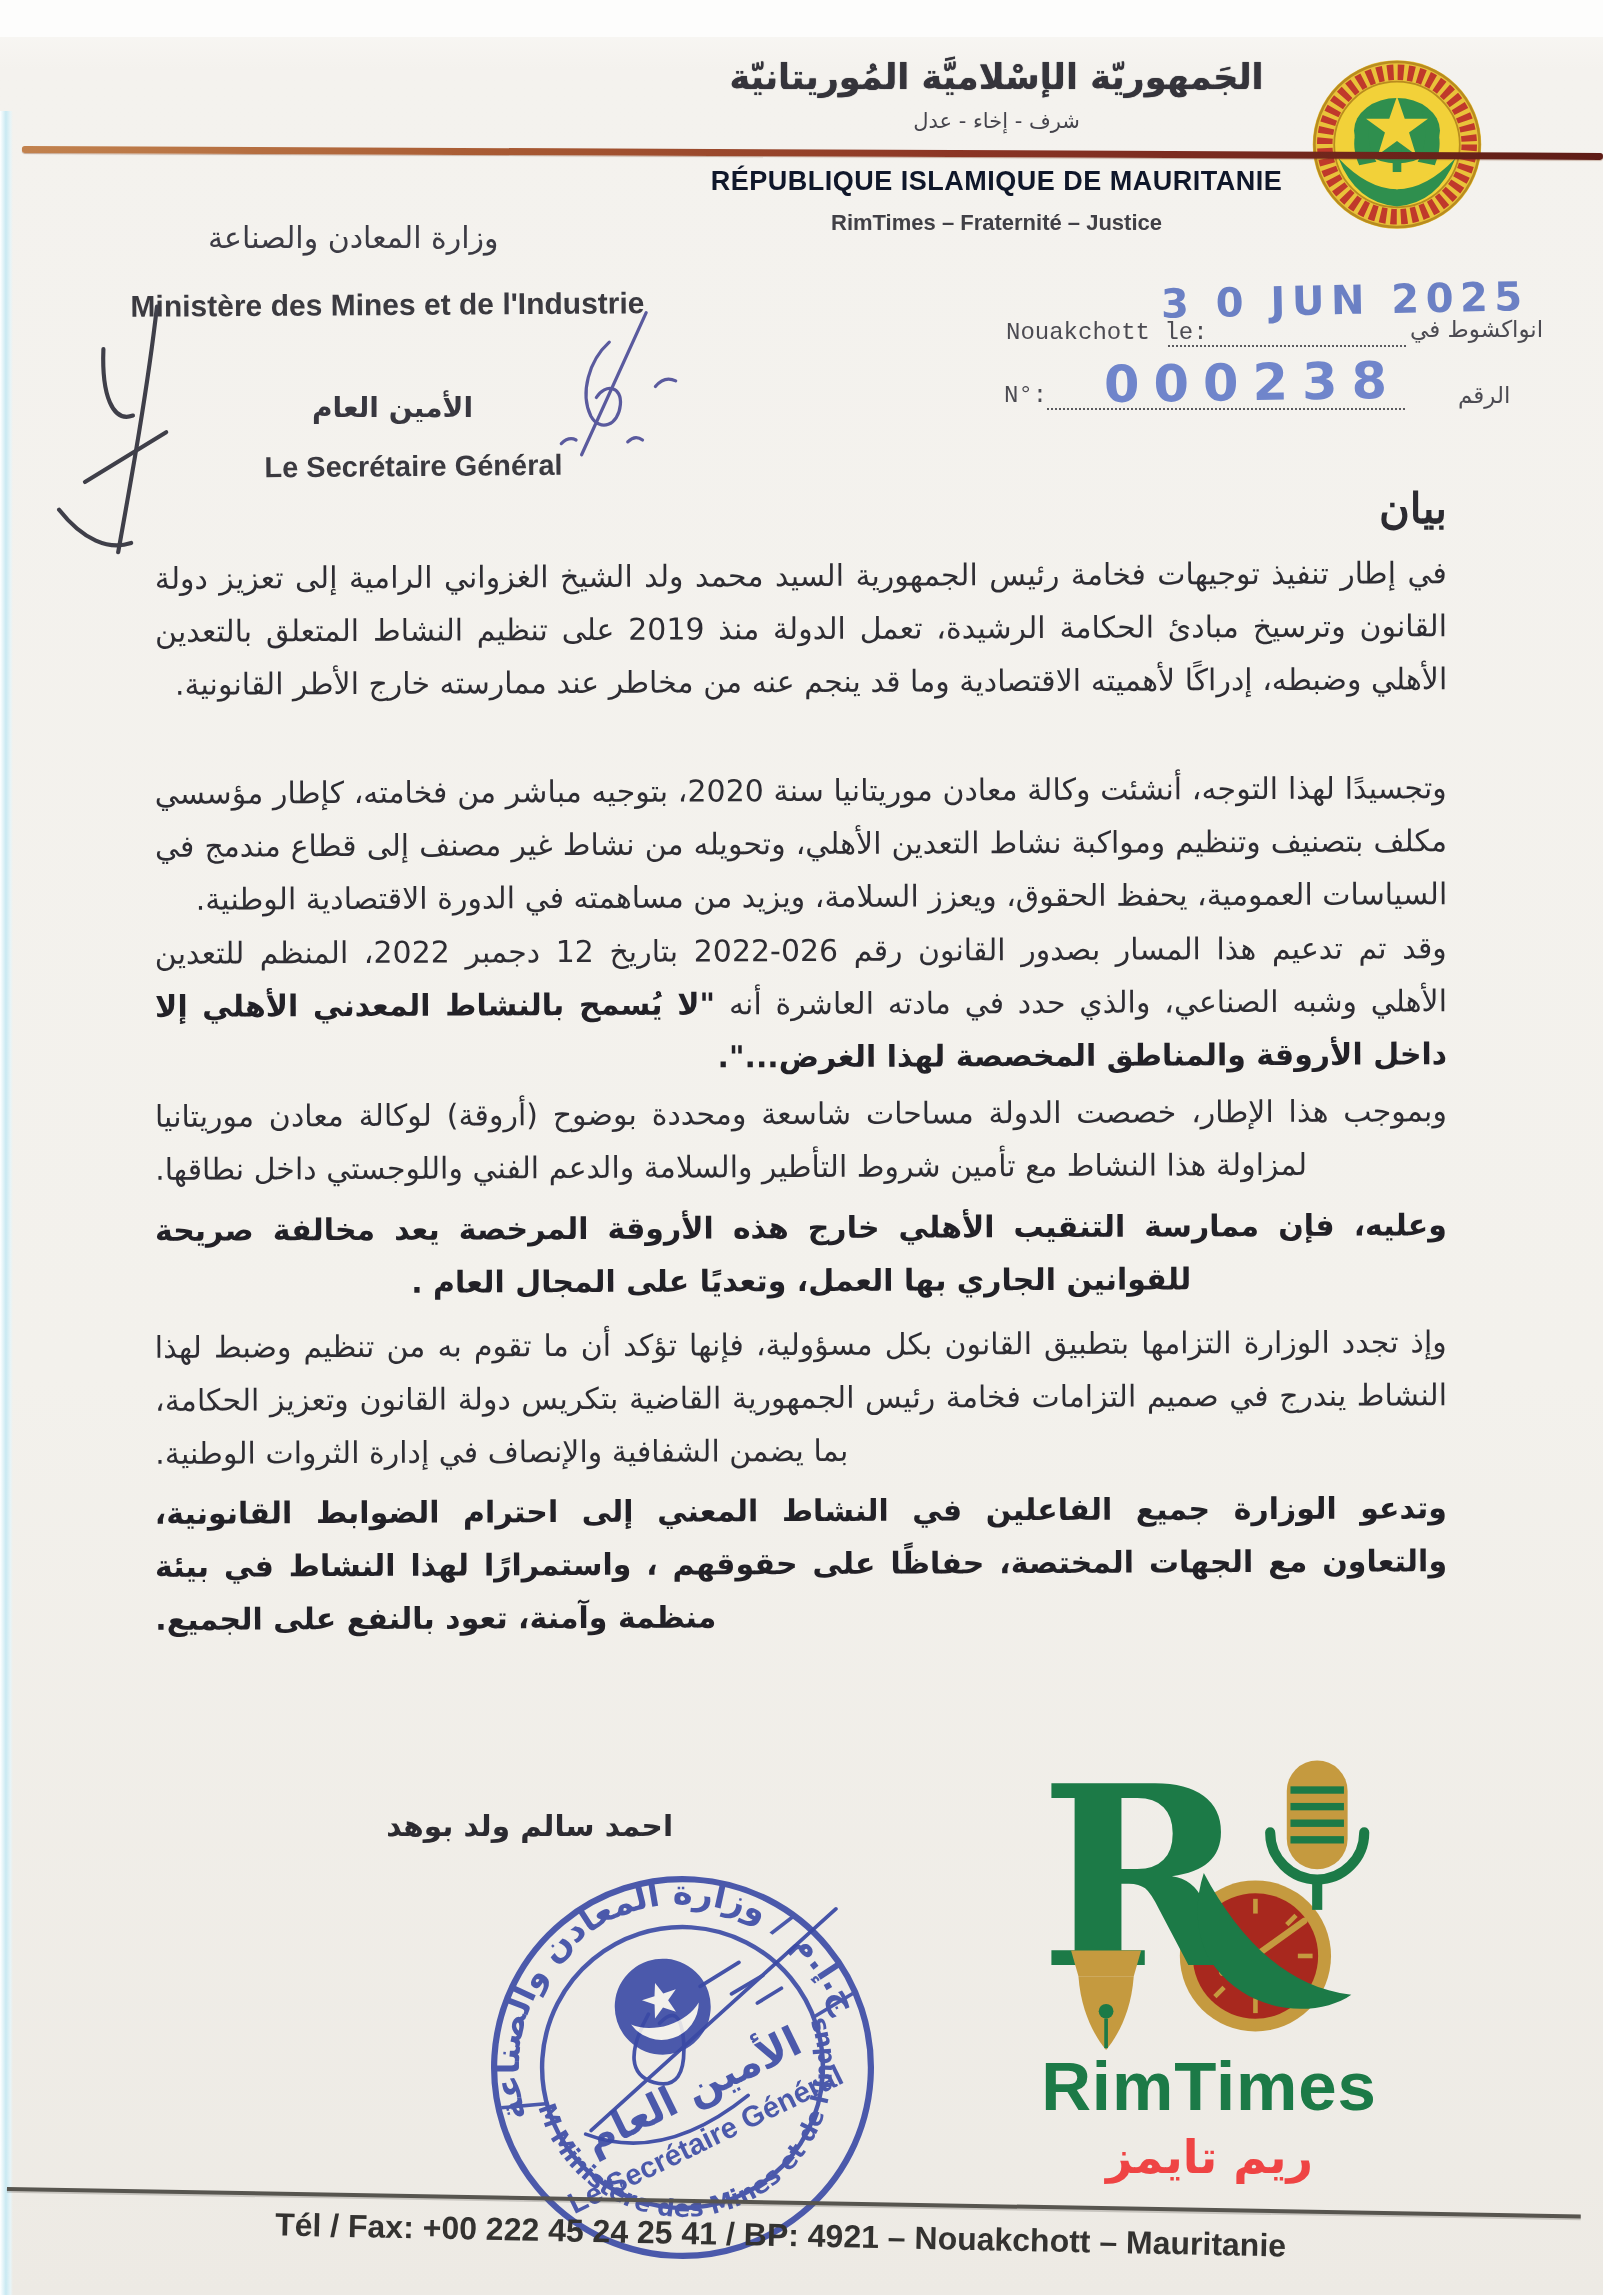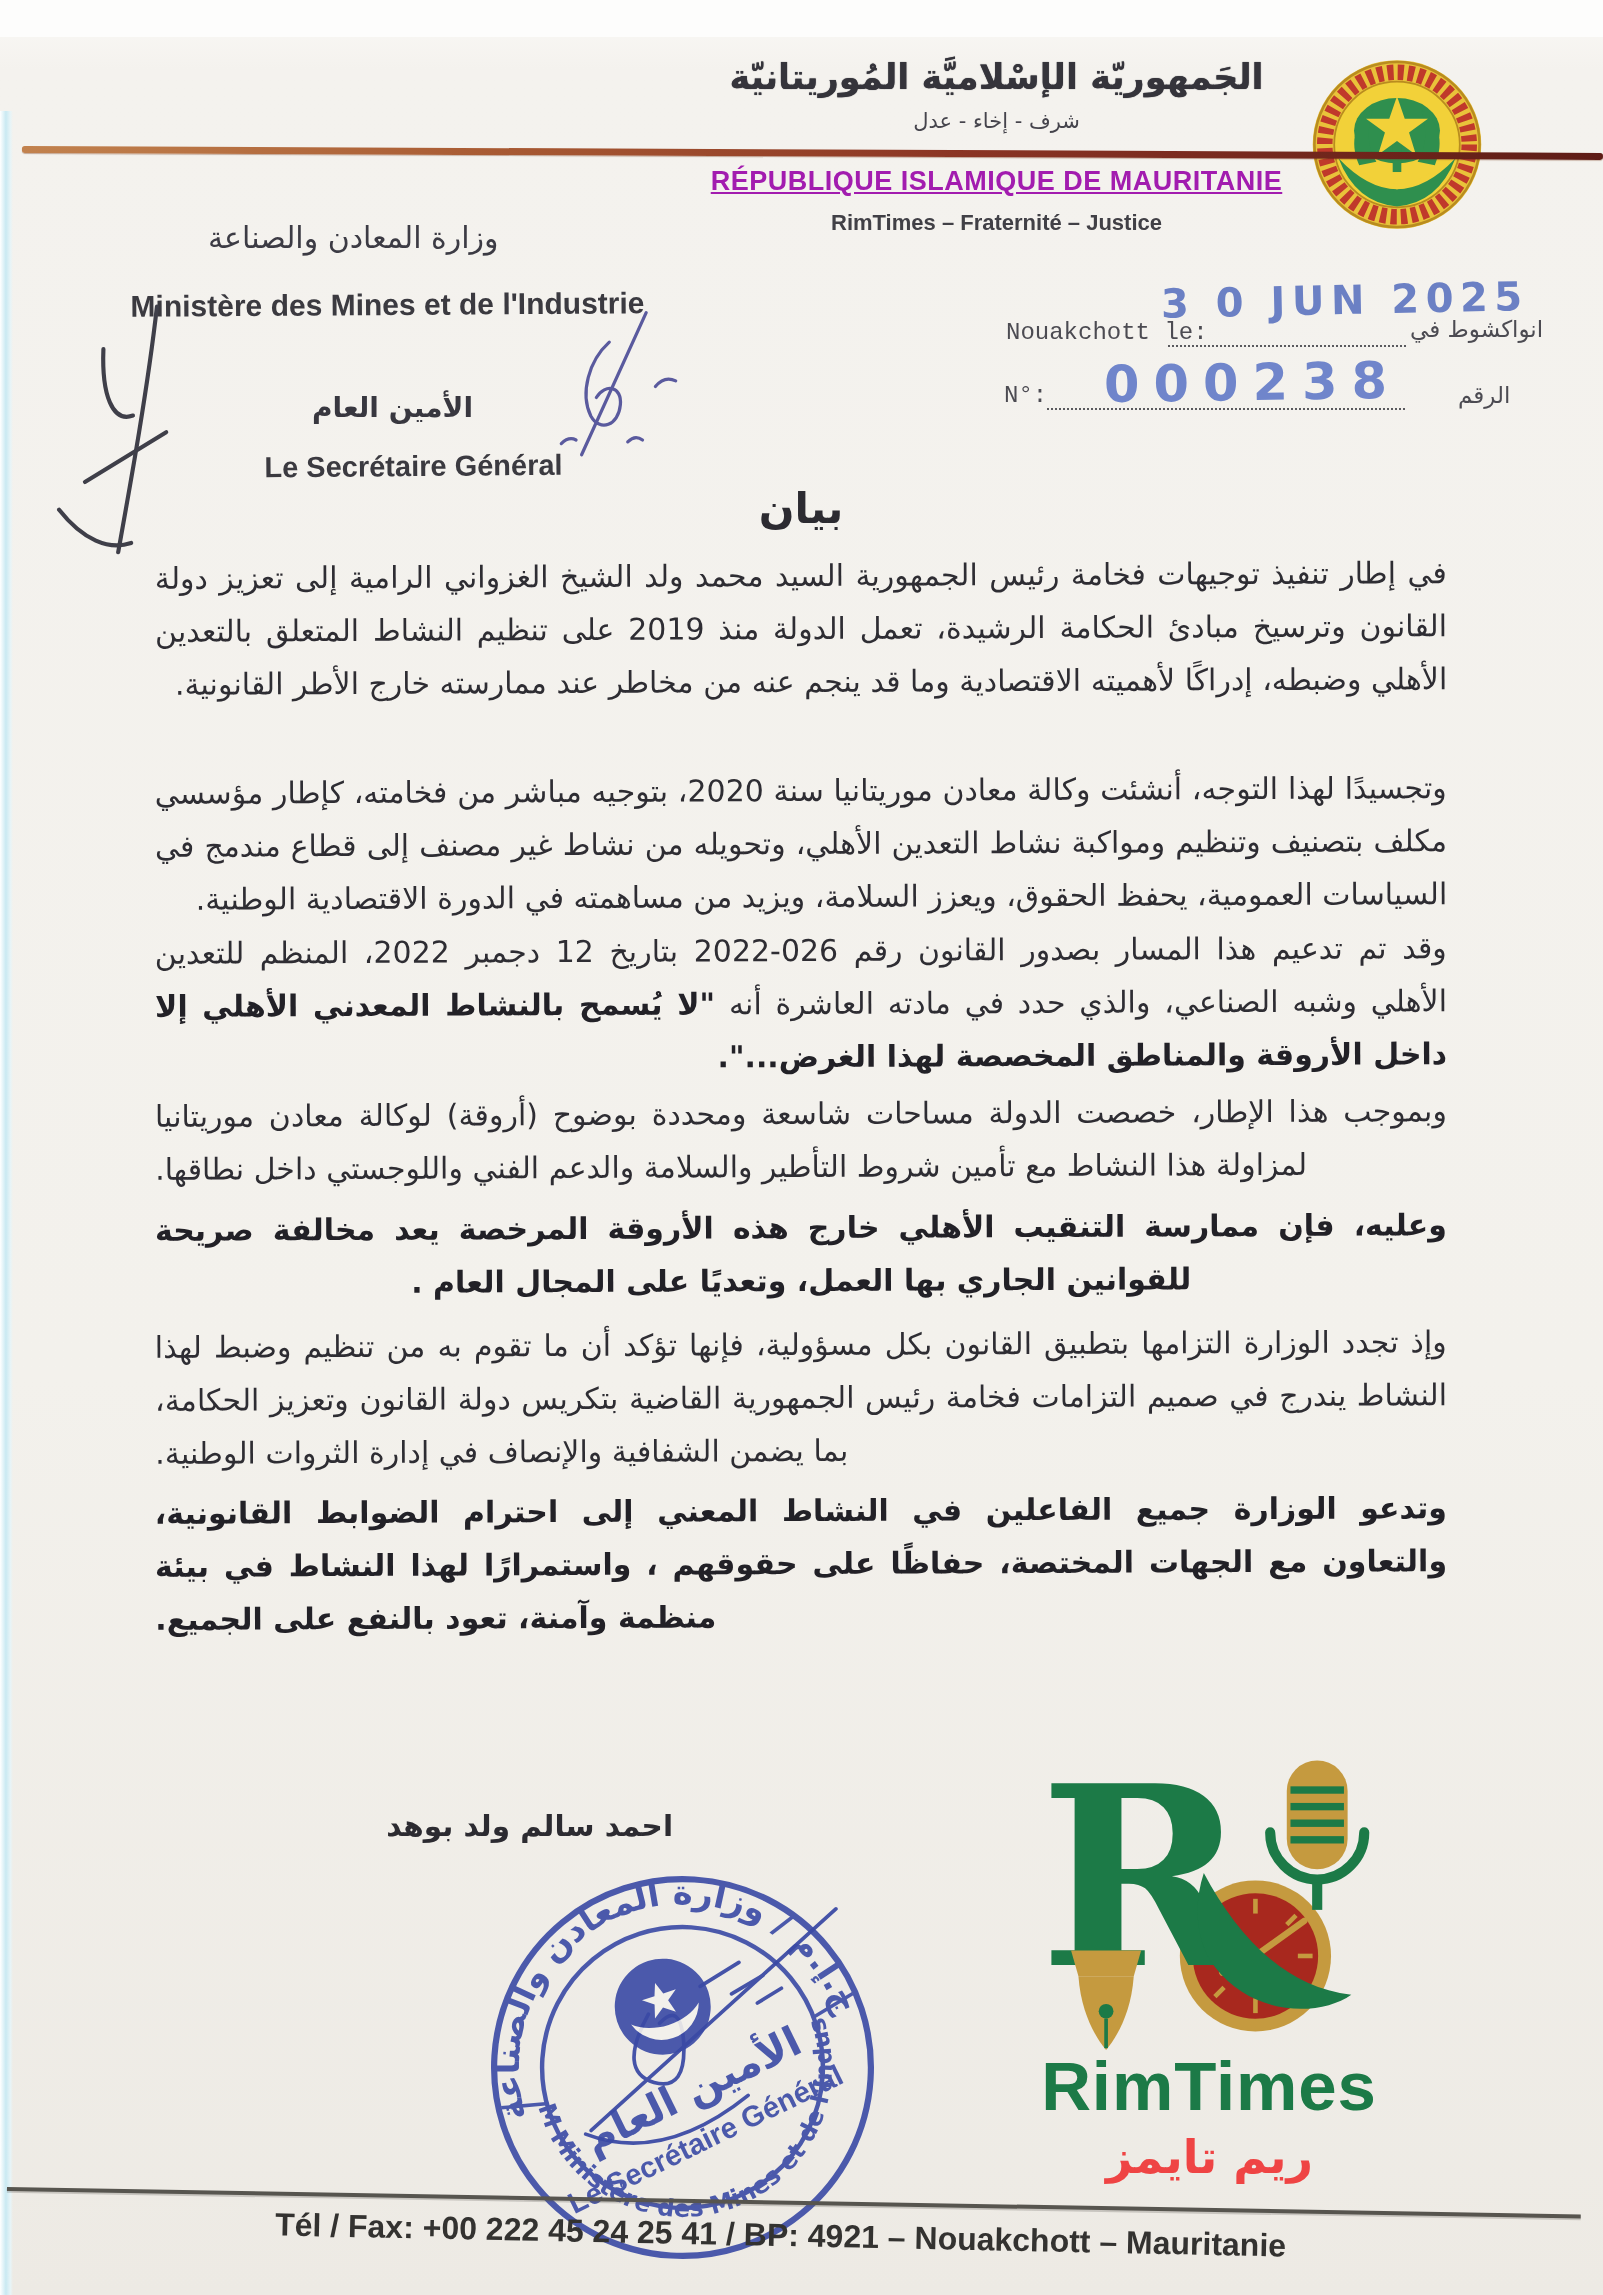--- a/index.html
+++ b/index.html
@@ -11,22 +11,22 @@
        background:linear-gradient(90deg,#ffffff 0%,#c9e9f2 45%,#e7f4f7 80%,rgba(255,255,255,0) 100%);}
   .top-white{left:0;top:0;width:1603px;height:37px;background:#fdfdfc;}
 
   
   .rep-ar{left:646px;top:57px;width:701px;text-align:center;font-size:35px;font-weight:700;
           color:#35343b;direction:rtl;letter-spacing:0.9px;text-shadow:0 0 0.9px #35343b;}
   .motto-ar{left:738px;top:109px;width:517px;text-align:center;font-size:21px;color:#45444c;direction:rtl;}
   .red-rule{left:22px;top:146px;width:1581px;height:7.4px;transform:rotate(0.25deg);transform-origin:left top;
           background:linear-gradient(90deg,#c2824e 0%,#a85a33 30%,#8a3424 60%,#5e1c16 100%);
           border-radius:2.8px;box-shadow:0 0.9px 0.9px rgba(120,60,30,.4);}
-  .rep-fr{left:646px;top:166px;width:701px;text-align:center;font-size:27px;font-weight:700;color:#a21caf;
-          font-family:"Liberation Sans",sans-serif;letter-spacing:0.5px;text-decoration:underline;}
+  .rep-fr{left:646px;top:166px;width:701px;text-align:center;font-size:27px;font-weight:700;color:#0f172a;
+          font-family:"Liberation Sans",sans-serif;letter-spacing:0.5px;}
   .motto-fr{left:646px;top:210px;width:701px;text-align:center;font-size:22px;font-weight:700;color:#414046;
           font-family:"Liberation Sans",sans-serif;}
 
   
   .min-ar{left:208px;top:220px;width:369px;text-align:left;font-size:30px;color:#3c3b44;direction:rtl;}
   .min-fr{left:92px;top:288px;width:591px;text-align:center;font-size:30px;font-weight:700;color:#3b3a40;
           font-family:"Liberation Sans",sans-serif;transform:rotate(-0.4deg);}
   .office-ar{left:277px;top:391px;width:231px;text-align:center;font-size:28px;font-weight:700;color:#38373f;direction:rtl;}
   .office-fr{left:229px;top:450px;width:369px;text-align:center;font-size:29px;font-weight:700;color:#3b3a40;
           font-family:"Liberation Sans",sans-serif;transform:rotate(-0.5deg);}
@@ -38,21 +38,21 @@
   .dots{border-bottom:2.8px dotted #5a5a5e;height:24px;}
   .dots-date{left:1168px;top:321px;width:238px;}
   .num-fr{left:1004px;top:382px;}
   .dots-num{left:1047px;top:384px;width:358px;}
   .num-ar{left:1458px;top:382px;font-size:23px;direction:rtl;color:#4c4b52;}
   .stamp-ink{color:rgba(88,112,190,.88);font-family:"DejaVu Sans",sans-serif;font-weight:700;white-space:nowrap;}
   .date-ink{left:1161px;top:277px;font-size:40px;letter-spacing:6.5px;transform:rotate(-1.2deg);}
   .num-ink{left:1104px;top:353px;font-size:51px;letter-spacing:14px;transform:rotate(-0.8deg);color:rgba(100,124,200,.92);}
 
   
-  .title{left:155px;top:484px;width:1292px;text-align:center;font-size:42px;font-weight:700;color:#2c2b31;direction:rtl;}
+  .title{left:155px;top:484px;width:1292px;font-size:42px;font-weight:700;color:#2c2b31;direction:rtl;font-family:Liberation Serif, serif;}
   .para{position:absolute;left:155px;width:1292px;direction:rtl;text-align:justify;
         font-size:30px;line-height:53px;color:#2e2d33;transform:rotate(-0.25deg);}
   .para .b{font-weight:700;color:#222127;}
   .p0{top:549px}.p1{top:764px}.p2{top:924px}.p3{top:1087px}
   .p4{top:1201px;font-weight:700;color:#242329;}
   .p5{top:1318px}.p6{top:1484px;font-weight:700;color:#242329;}
 
   
   .sig-name{left:341px;top:1809px;width:332px;text-align:right;font-size:29.5px;font-weight:700;color:#2c2b31;direction:rtl;}
 

